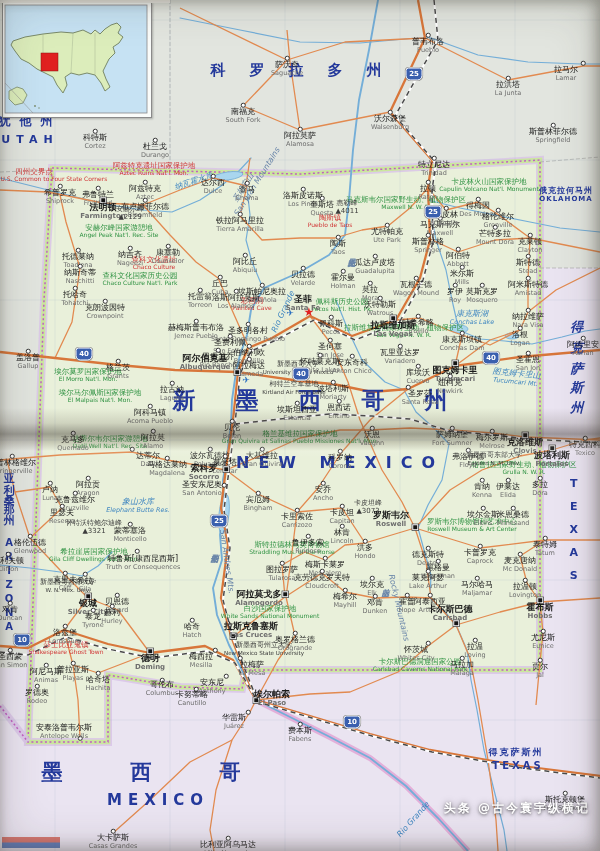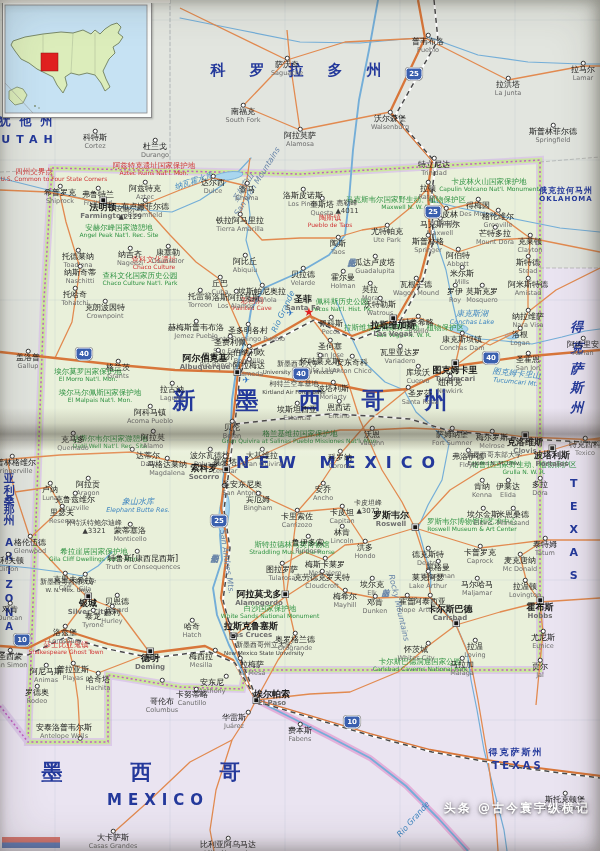--- a/index.html
+++ b/index.html
@@ -363,21 +363,21 @@
       <div class="clab" style="left: 428px; top: 38px;">
         <div>普韦布洛</div>
         <div class="en">Pueblo</div>
       </div>
       <div class="dot d-t" style="left: 508px; top: 78px;"></div>
       <div class="clab" style="left: 508px; top: 81px;">
         <div>拉洪塔</div>
         <div class="en">La Junta</div>
       </div>
       <div class="dot d-t" style="left: 583px; top: 63px;"></div>
-      <div class="clab" style="left: 583px; top: 66px;">
+      <div class="clab" style="left: 566px; top: 66px;">
         <div>拉马尔</div>
         <div class="en">Lamar</div>
       </div>
       <div class="dot d-t" style="left: 553px; top: 125px;"></div>
       <div class="clab" style="left: 553px; top: 128px;">
         <div>斯普林菲尔德</div>
         <div class="en">Springfield</div>
       </div>
       <div class="dot d-t" style="left: 60px; top: 186px;"></div>
       <div class="clab" style="left: 60px; top: 189px;">
@@ -788,21 +788,21 @@
       <div class="clab" style="left: 225px; top: 459px;">
         <div>莱米塔</div>
         <div class="en">Lemitar</div>
       </div>
       <div class="dot d-big" style="left: 226px; top: 469px;"></div>
       <div class="clab big" style="left: 204px; top: 464px;">
         <div>索科罗</div>
         <div class="en">Socorro</div>
       </div>
       <div class="dot d-t" style="left: 224px; top: 485px;"></div>
-      <div class="clab" style="left: 202px; top: 481px; margin-left: 40px;">
+      <div class="clab" style="left: 202px; top: 481px;">
         <div>圣安东尼奥</div>
         <div class="en">San Antonio</div>
       </div>
       <div class="dot d-t" style="left: 262px; top: 449px;"></div>
       <div class="clab" style="left: 262px; top: 452px;">
         <div>大基维拉</div>
         <div class="en">Gran Quivira</div>
       </div>
       <div class="dot d-t" style="left: 50px; top: 483px;"></div>
       <div class="clab" style="left: 50px; top: 486px;">
@@ -873,21 +873,21 @@
       <div class="clab" style="left: 65px; top: 629px;">
         <div>洛兹堡</div>
         <div class="en">Lordsburg</div>
       </div>
       <div class="dot d-big" style="left: 150px; top: 651px;"></div>
       <div class="clab big" style="left: 150px; top: 654px;">
         <div>德明</div>
         <div class="en">Deming</div>
       </div>
       <div class="dot d-t" style="left: 162px; top: 680px;"></div>
-      <div class="clab" style="left: 162px; top: 698px;">
+      <div class="clab" style="left: 162px; top: 681px;">
         <div>哥伦布</div>
         <div class="en">Columbus</div>
       </div>
       <div class="dot d-t" style="left: 46px; top: 665px;"></div>
       <div class="clab" style="left: 46px; top: 668px;">
         <div>阿尼马斯</div>
         <div class="en">Animas</div>
       </div>
       <div class="dot d-t" style="left: 73px; top: 663px;"></div>
       <div class="clab" style="left: 73px; top: 666px;">

